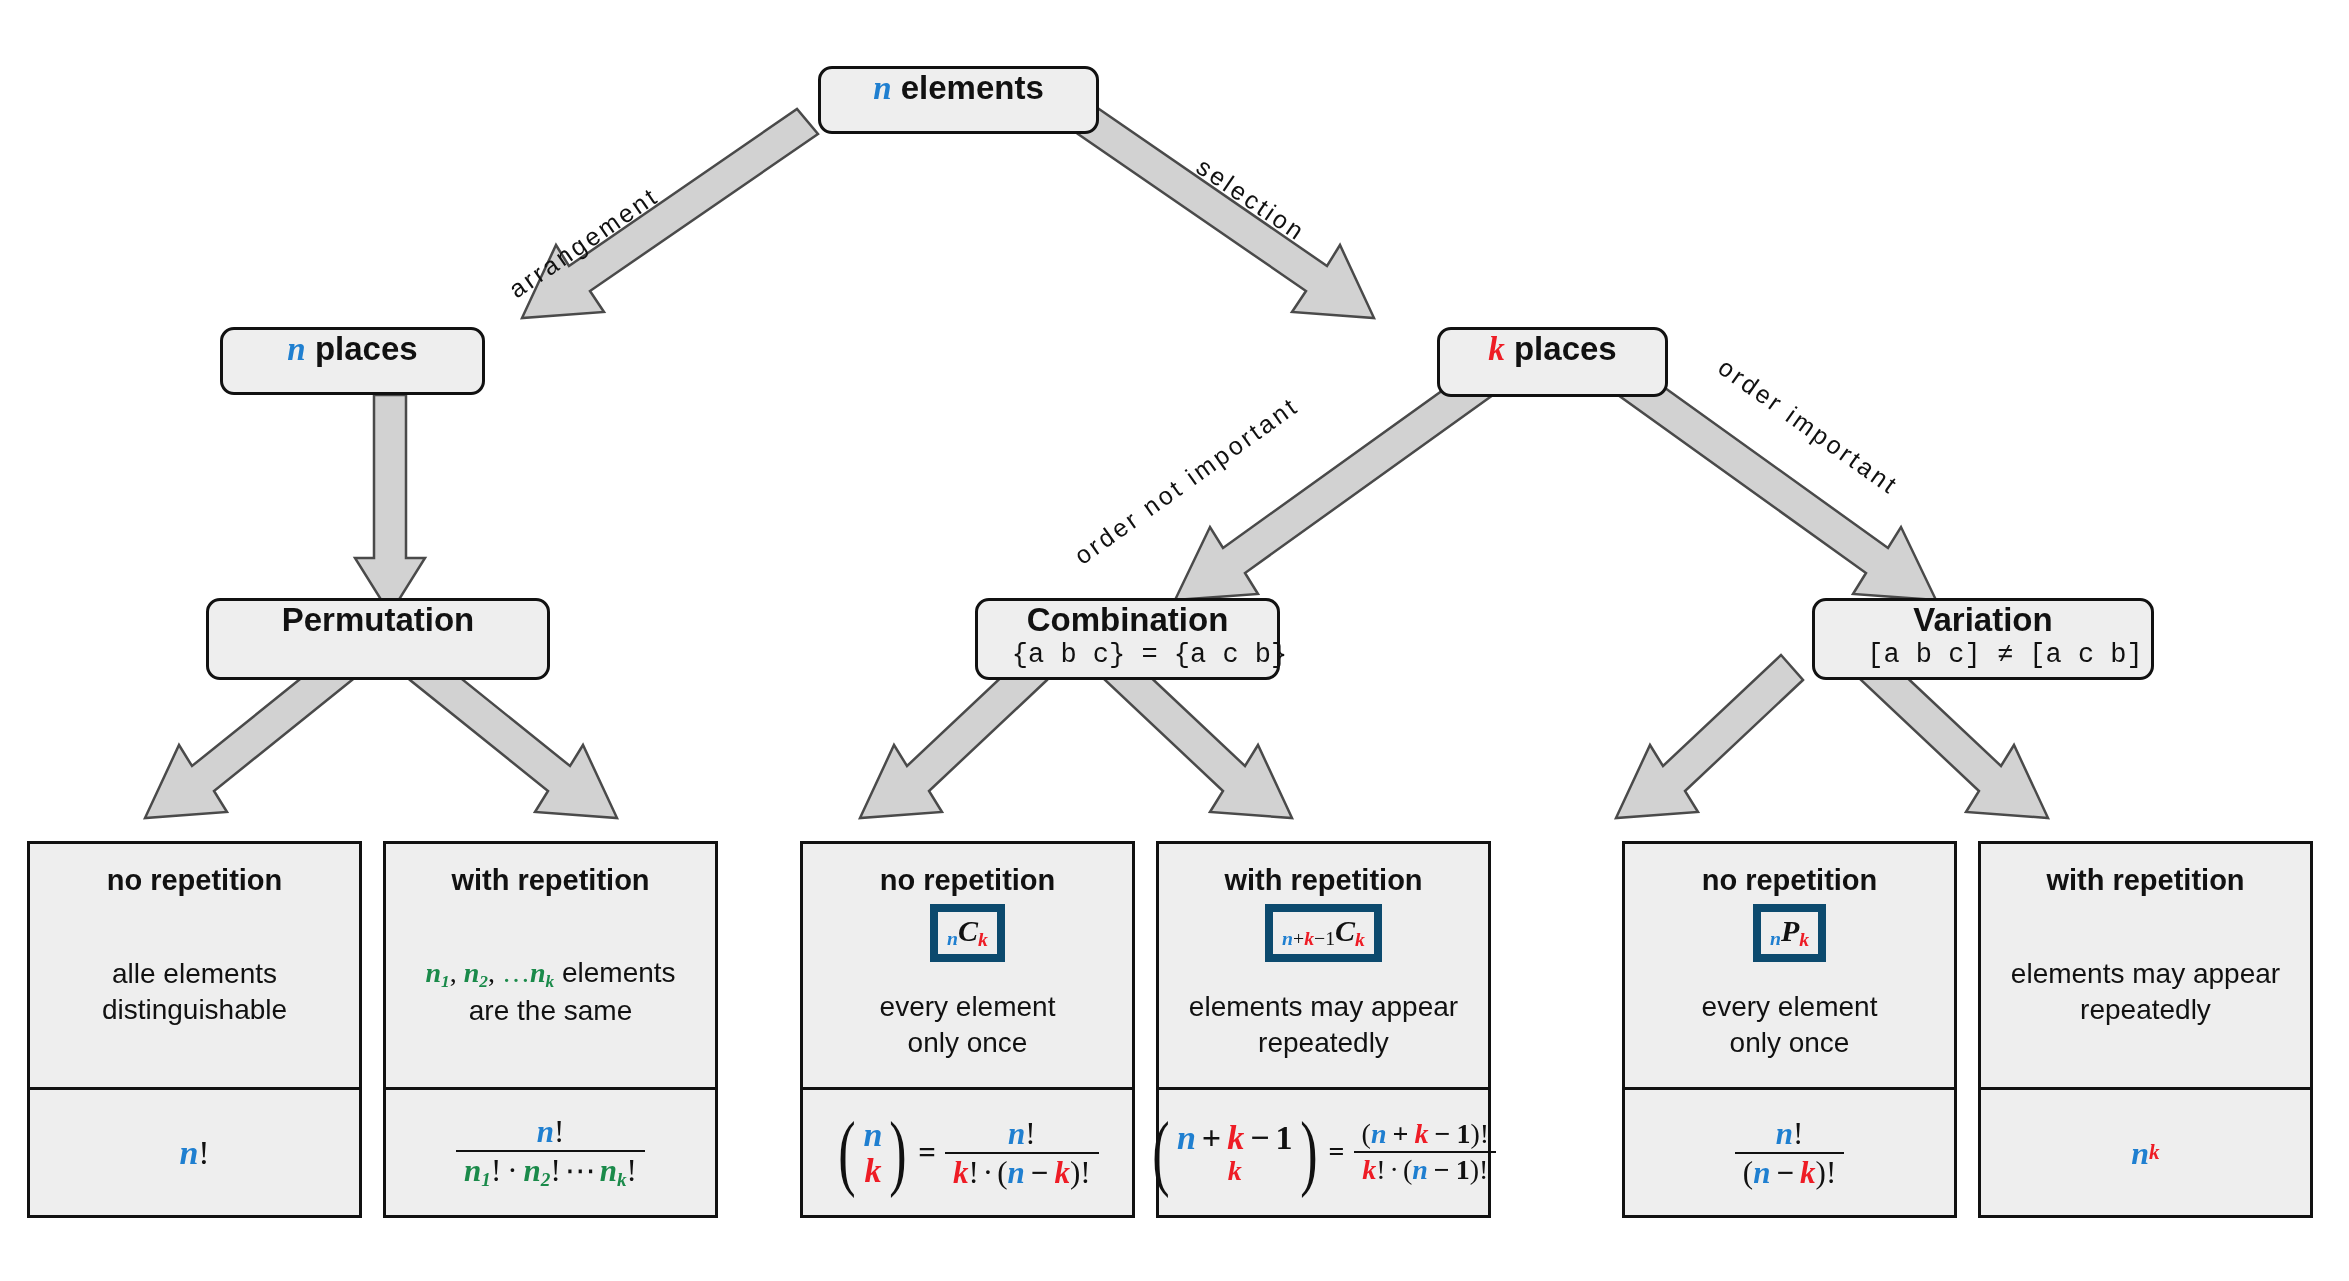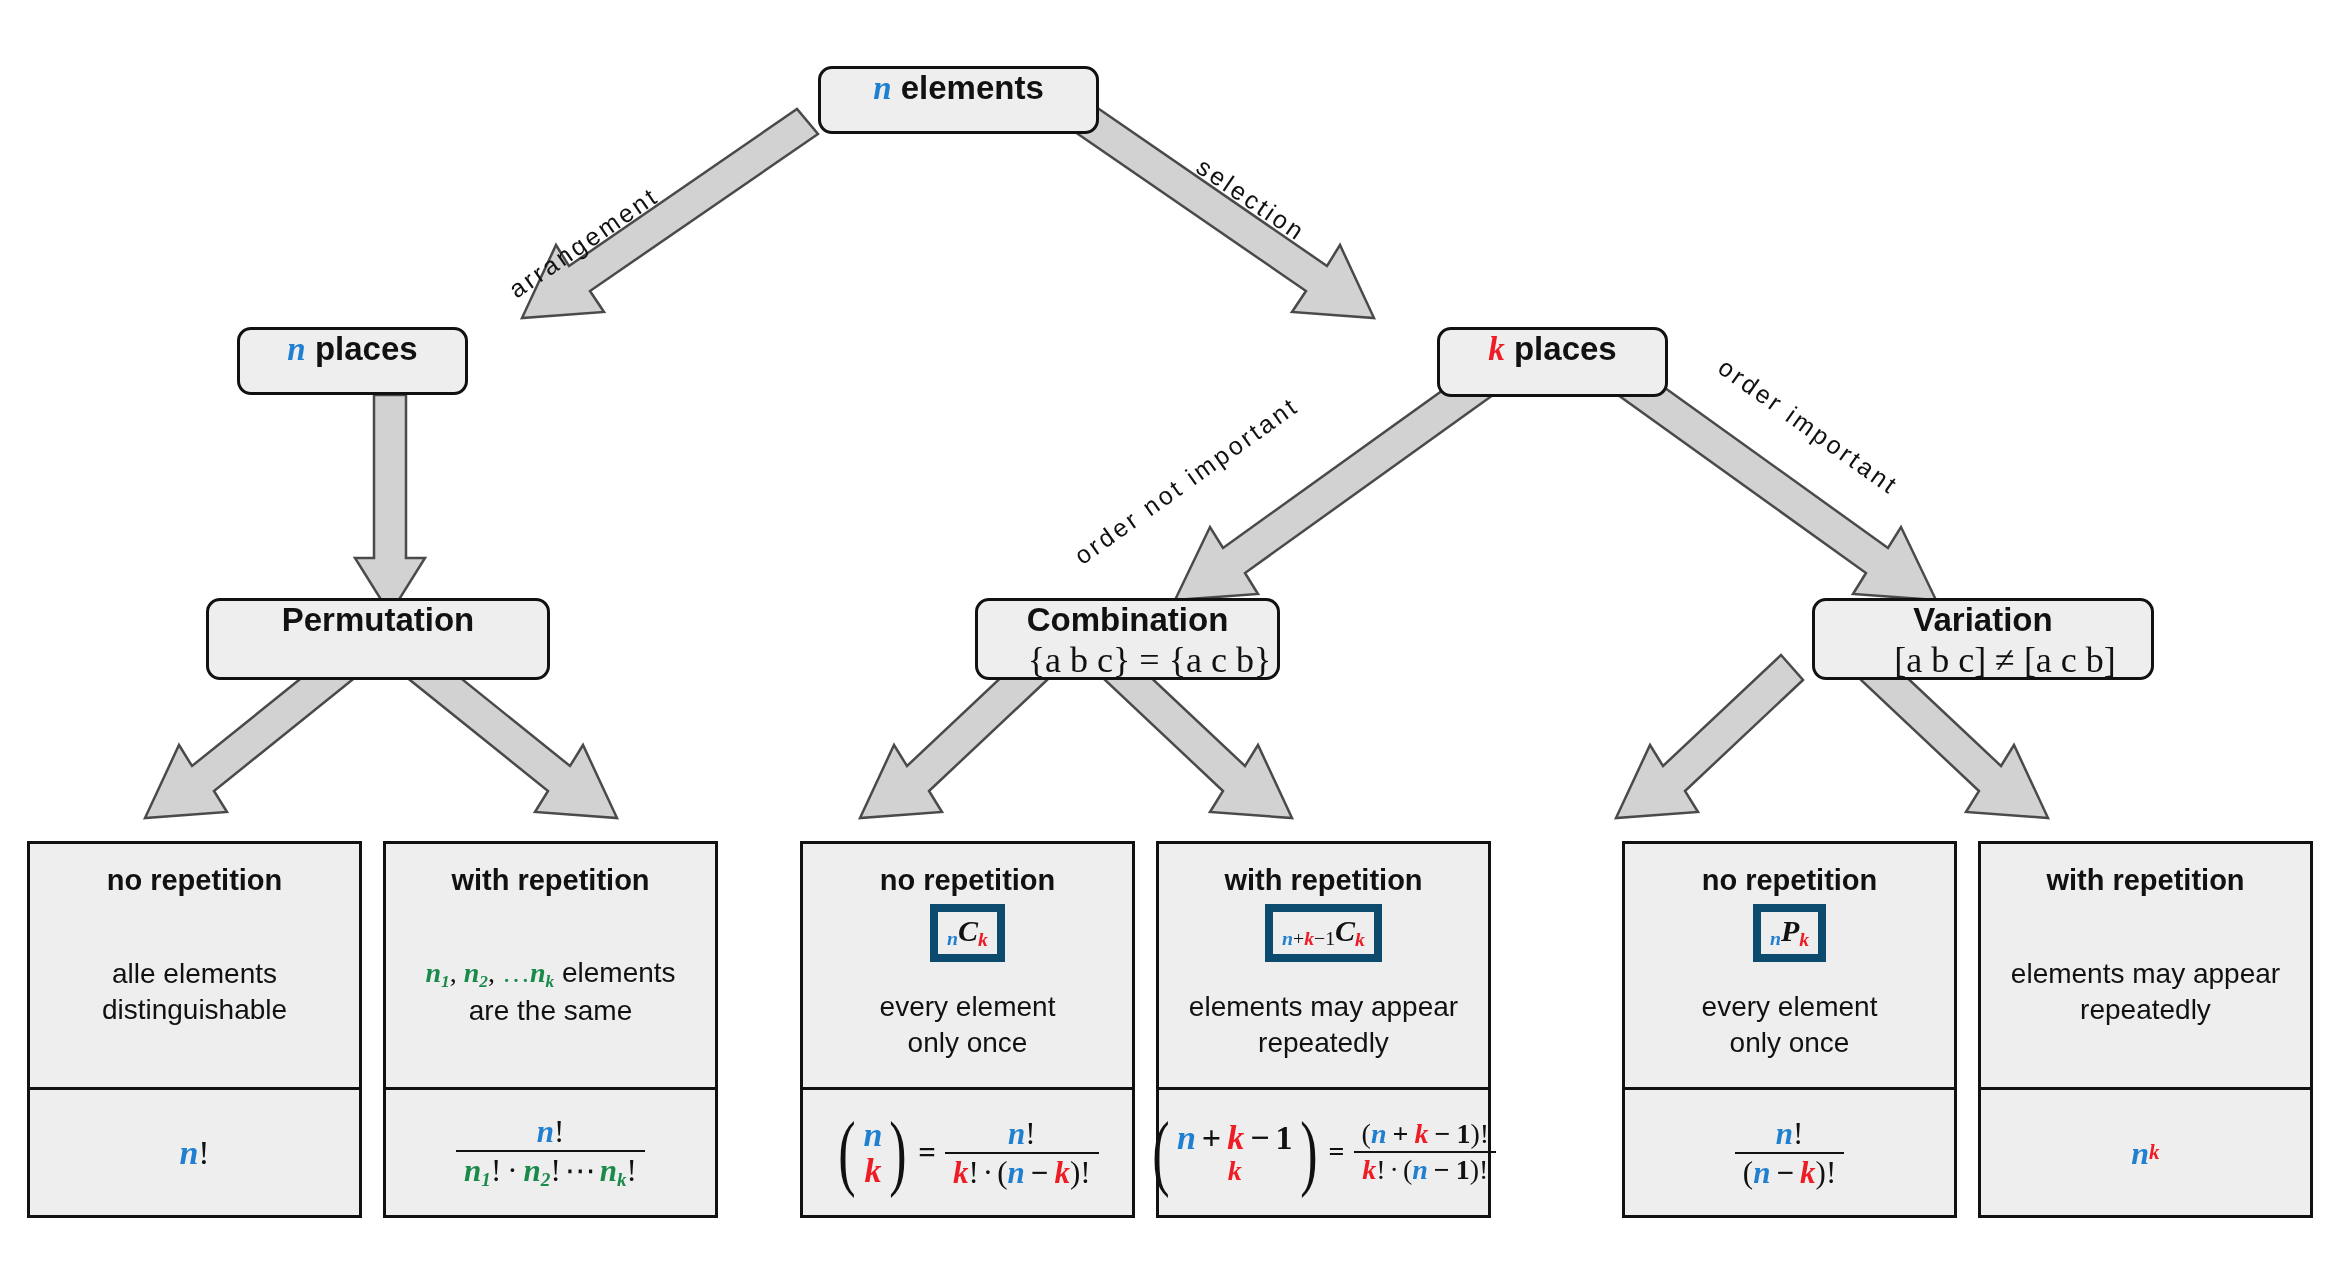--- a/index.html
+++ b/index.html
@@ -18,21 +18,21 @@
     background:#eeeeee;
     border:3px solid #111111;
     border-radius:14px;
     box-sizing:border-box;
     display:flex;flex-direction:column;
     align-items:center;justify-content:flex-start;
     text-align:center;
     z-index:5;
   }
   .node .t1{font-size:33px;font-weight:bold;color:#111;line-height:1.15;white-space:nowrap;}
-  .node .t2{font-size:36px;color:#111;line-height:1.2;white-space:nowrap;font-family:Liberation Serif, serif;margin-left:44px;}
+  .node .t2{font-size:27px;color:#111;line-height:1.2;white-space:nowrap;font-family:Liberation Mono, monospace;margin-left:44px;}
 
   
   .leaf{
     position:absolute;
     border:3px solid #111111;
     background:#eeeeee;
     box-sizing:border-box;
     display:flex;flex-direction:column;
     z-index:5;
   }
@@ -149,21 +149,21 @@
   <div class="elabel" style="left:1800px;top:424px;transform:rotate(35.5deg) translate(-50%,-50%);">
     <span>order important</span>
   </div>
 
   <div class="node" style="left:818px;top:66px;width:281px;height:68px;">
     <div class="t1">
       <span class="mi blue">n</span><span>&nbsp;</span><span>elements</span>
     </div>
   </div>
 
-  <div class="node" style="left:237px;top:327px;width:231px;height:68px;">
+  <div class="node" style="left:220px;top:327px;width:265px;height:68px;">
     <div class="t1">
       <span class="mi blue">n</span><span>&nbsp;</span><span>places</span>
     </div>
   </div>
 
   <div class="node" style="left:1437px;top:327px;width:231px;height:70px;">
     <div class="t1">
       <span class="mi red">k</span><span>&nbsp;</span><span>places</span>
     </div>
   </div>

